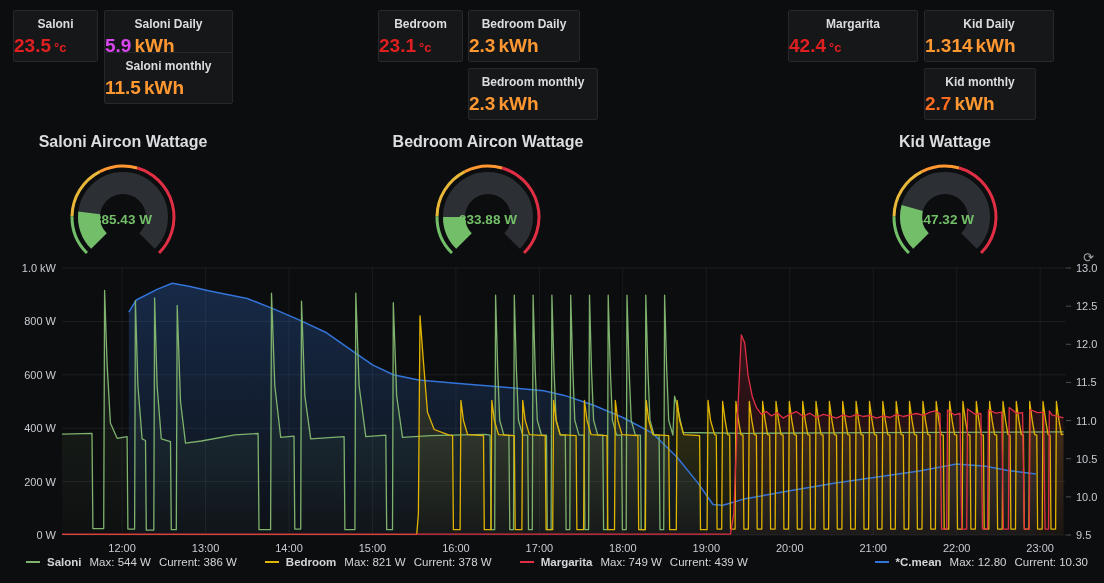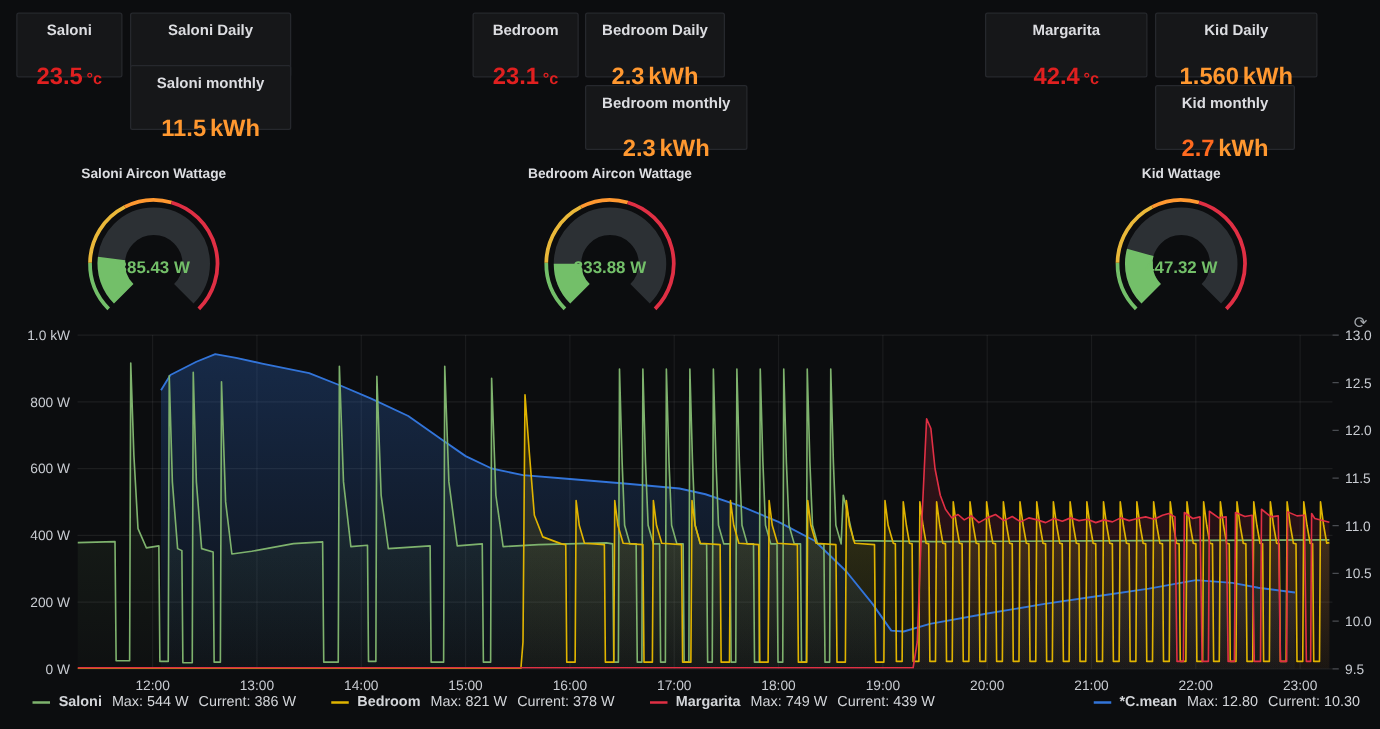--- a/index.html
+++ b/index.html
@@ -1,23 +1,23 @@
 <!DOCTYPE html>
 <html><head>
 <meta charset="utf-8">
 <style>
   html,body{margin:0;padding:0;background:#0c0d0f;width:1104px;height:583px;overflow:hidden;
     font-family:"Liberation Sans","DejaVu Sans",sans-serif;}
   .dash{position:relative;width:1104px;height:583px;background:#0c0d0f;}
   .panel{position:absolute;background:#161719;border:1px solid #26282d;border-radius:2px;box-sizing:border-box;}
   .stat-title{text-align:center;font-size:12px;font-weight:700;color:#dcdde1;margin-top:6px;cursor:pointer;}
-  .stat-value{text-align:center;font-size:19px;font-weight:700;margin-top:20px;white-space:nowrap;}
+  .stat-value{text-align:left;font-size:19px;font-weight:700;margin-top:4px;white-space:nowrap;}
   .stat-value .unit{margin-left:3px;}
   .gauge-wrap{position:absolute;top:133px;width:220px;text-align:center;}
-  .gauge-title{font-size:11px;font-weight:700;color:#dcdde1;margin-bottom:2px;cursor:pointer;}
+  .gauge-title{font-size:16px;font-weight:700;color:#dcdde1;margin-bottom:2px;cursor:pointer;}
   .gauge-wrap svg{display:block;margin:0 auto;}
   .gauge-value{font-size:13.5px;font-weight:700;}
   #chartSvg{position:absolute;left:0;top:248px;}
   .tick{fill:#c9ccd2;font-size:11px;}
   .legend{position:absolute;left:26px;right:8px;top:556px;display:flex;align-items:center;
     font-size:11.5px;color:#d3d5d9;}
   .lg-item{display:flex;align-items:center;margin-right:20px;cursor:pointer;white-space:nowrap;}
   .lg-item.right{margin-left:auto;margin-right:0;}
   .lg-marker{display:inline-block;width:14px;height:2px;margin-right:7px;}
   .lg-label{font-weight:600;margin-right:8px;}
@@ -52,21 +52,21 @@
   <div class="panel" style="left:468px;top:68px;width:130px;height:52px">
     <div class="stat-title">Bedroom monthly</div>
     <div class="stat-value"><span class="val" style="color: rgb(255, 152, 48);">2.3</span><span class="unit" style="color: rgb(255, 152, 48);">kWh</span></div>
   </div>
   <div class="panel" style="left:788px;top:10px;width:130px;height:52px">
     <div class="stat-title">Margarita</div>
     <div class="stat-value"><span class="val" style="color: rgb(224, 32, 32);">42.4</span><span class="unit" style="color: rgb(224, 32, 32); font-size: 13px;">°c</span></div>
   </div>
   <div class="panel" style="left:924px;top:10px;width:130px;height:52px">
     <div class="stat-title">Kid Daily</div>
-    <div class="stat-value"><span class="val" style="color: rgb(255, 152, 48);">1.560</span><span class="unit" style="color: rgb(255, 152, 48);">kWh</span></div>
+    <div class="stat-value"><span class="val" style="color: rgb(255, 152, 48);">1.314</span><span class="unit" style="color: rgb(255, 152, 48);">kWh</span></div>
   </div>
   <div class="panel" style="left:924px;top:68px;width:112px;height:52px">
     <div class="stat-title">Kid monthly</div>
     <div class="stat-value"><span class="val" style="color: rgb(255, 106, 31);">2.7</span><span class="unit" style="color: rgb(255, 152, 48);">kWh</span></div>
   </div>
 
   <div class="gauge-wrap" style="left:13px">
     <div class="gauge-title">Saloni Aircon Wattage</div>
   <svg width="130" height="110" viewBox="0 0 130 110">
         <path d="M28.94 100.06A51 51 0 0 1 14.01 63.20" stroke="#73bf69" stroke-width="3" fill="none"></path>

